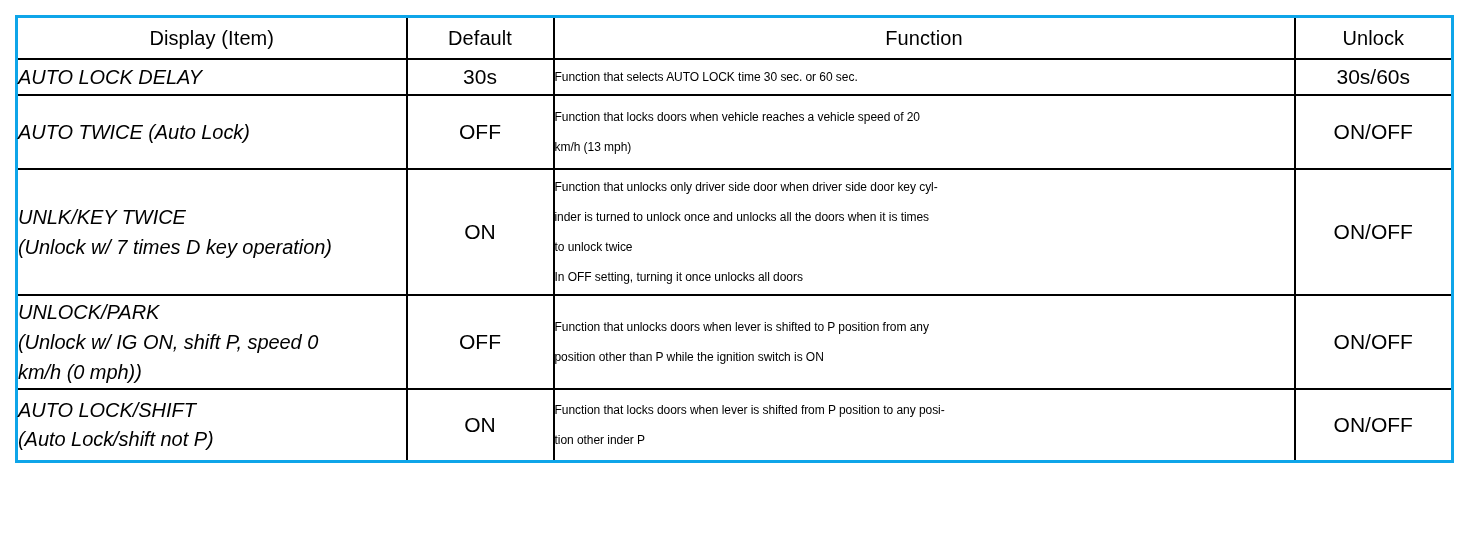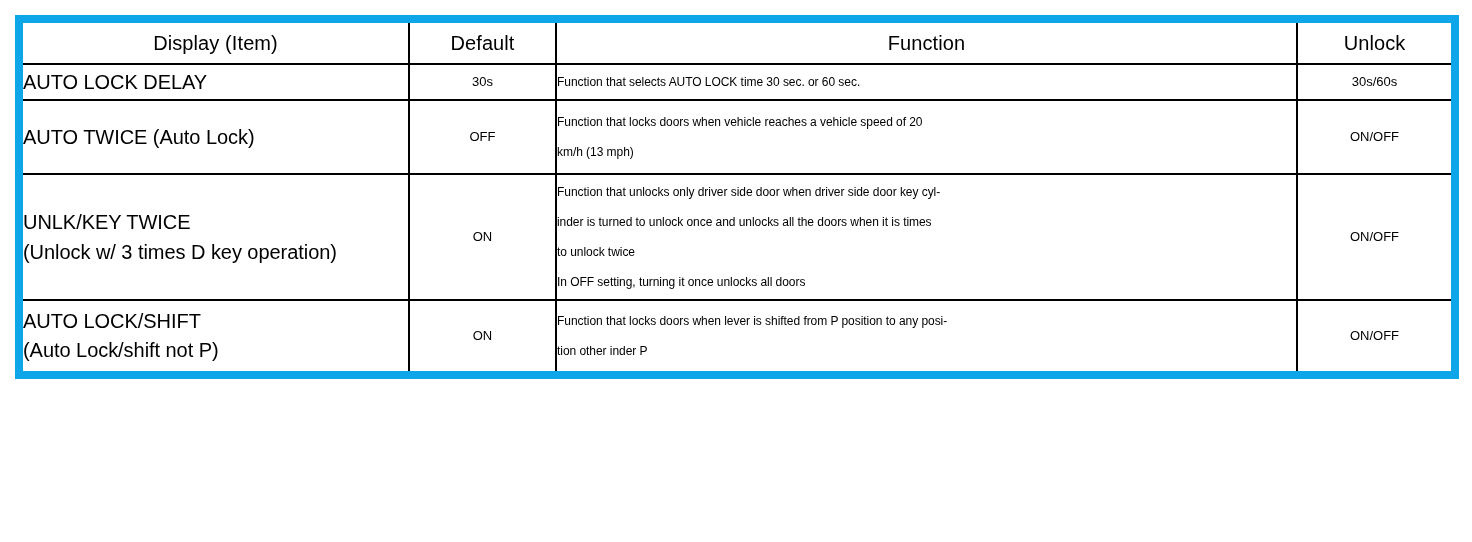--- a/index.html
+++ b/index.html
@@ -24,21 +24,21 @@
 
   
   table.spec-table {
     position: absolute;
     left: 15px;
     top: 15px;
     width: 1436px;
     border-collapse: collapse;
     table-layout: fixed;
     background: #ffffff;
-    border: 8px solid #0ea5e9;
+    border: 3px solid #0ea5e9;
   }
 
   table.spec-table td,
   table.spec-table th {
     border: 2px solid #000000;
     padding: 0;
     vertical-align: middle;
     font-weight: normal;
     color: #000000;
     background: #ffffff;
@@ -60,26 +60,27 @@
   }
 
   
   td.item {
     text-align: left;
     padding: 7px 0 7px 9px;
     font-size: 20px;
     line-height: 29px;
     letter-spacing: -0.05px;
     white-space: pre-line;
+    font-style: italic;
   }
 
   td.default,
   td.setting {
     text-align: center;
-    font-size: 13px;
+    font-size: 21px;
     line-height: 22px;
   }
 
   td.contents {
     text-align: left;
     padding: 7px 10px 7px 11px;
     font-size: 12px;
     line-height: 30px;
     letter-spacing: -0.05px;
     white-space: pre-line;
@@ -130,30 +131,39 @@
       <tr class="r-autolock">
         <td class="item">AUTO TWICE (Auto Lock)</td>
         <td class="default">OFF</td>
         <td class="contents">Function that locks doors when vehicle reaches a vehicle speed of 20
 km/h (13 mph)</td>
         <td class="setting">ON/OFF</td>
       </tr>
 
       <tr class="r-unlk">
         <td class="item">UNLK/KEY TWICE
-(Unlock w/ 3 times D key operation)</td>
+(Unlock w/ 7 times D key operation)</td>
         <td class="default">ON</td>
         <td class="contents">Function that unlocks only driver side door when driver side door key cyl-
 inder is turned to unlock once and unlocks all the doors when it is times
 to unlock twice
 In OFF setting, turning it once unlocks all doors</td>
         <td class="setting">ON/OFF</td>
       </tr>
 
 
+      <tr class="r-park">
+        <td class="item">UNLOCK/PARK
+(Unlock w/ IG ON, shift P, speed 0
+km/h (0 mph))</td>
+        <td class="default">OFF</td>
+        <td class="contents">Function that unlocks doors when lever is shifted to P position from any
+position other than P while the ignition switch is ON</td>
+        <td class="setting">ON/OFF</td>
+      </tr>
 
       <tr class="r-shift">
         <td class="item">AUTO LOCK/SHIFT
 (Auto Lock/shift not P)</td>
         <td class="default">ON</td>
         <td class="contents">Function that locks doors when lever is shifted from P position to any posi-
 tion other inder P</td>
         <td class="setting">ON/OFF</td>
       </tr>
 

